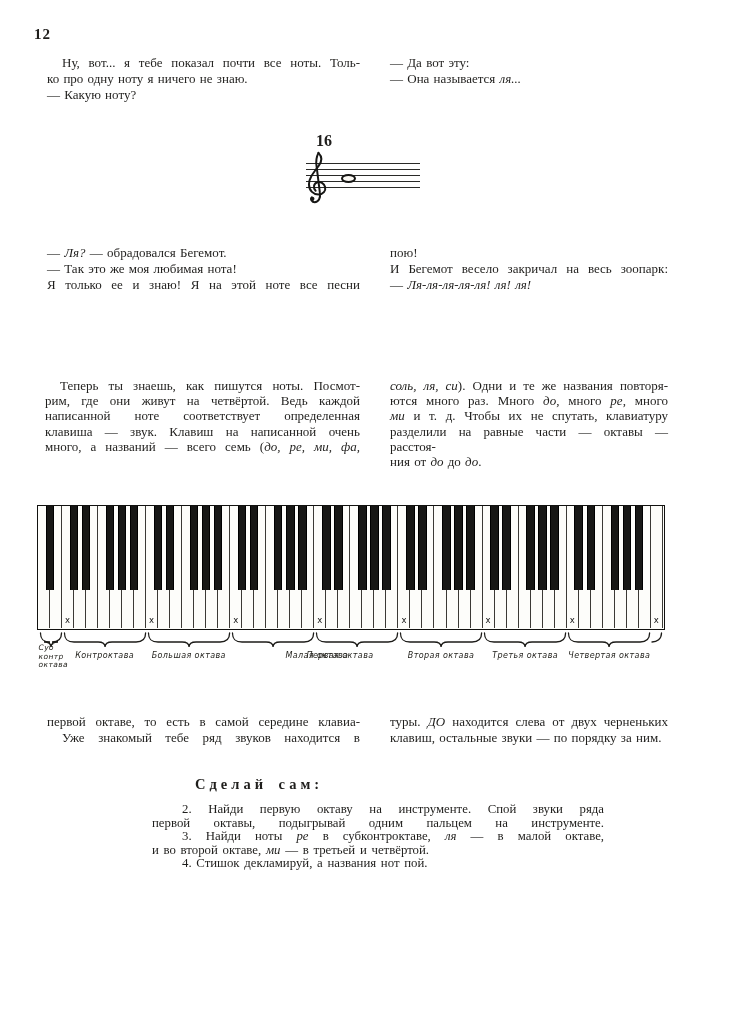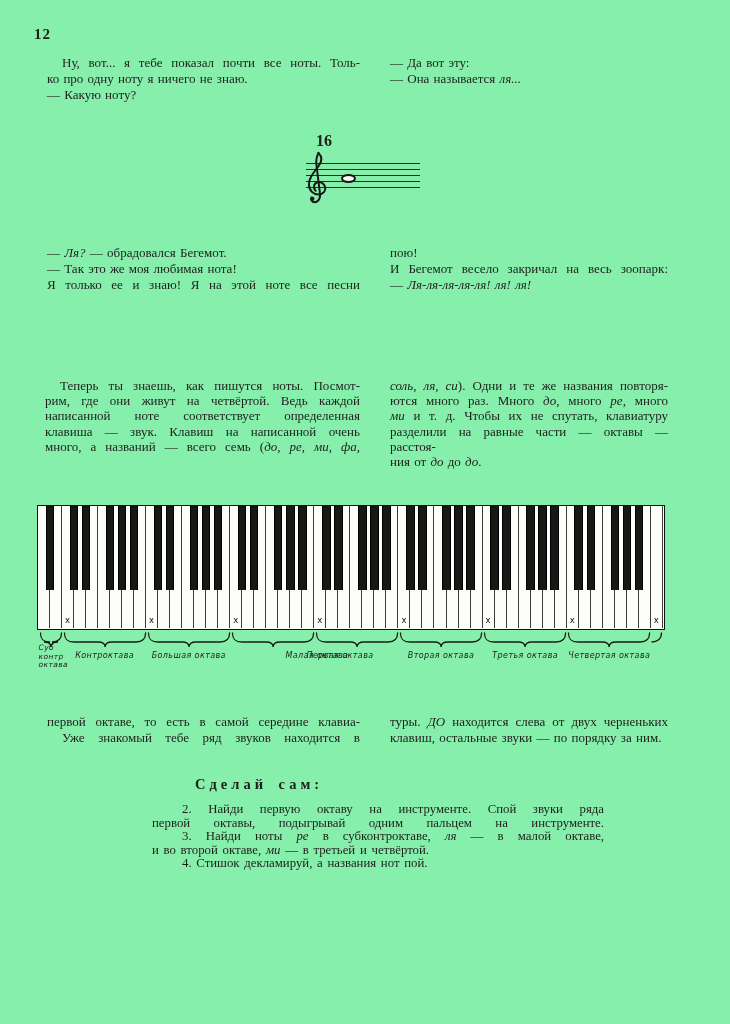--- a/index.html
+++ b/index.html
@@ -1,17 +1,17 @@
 <!DOCTYPE html>
 <html><head>
 <meta charset="utf-8">
 <style>
   html,body{margin:0;padding:0;}
   body{width:730px;height:1024px;background:#e9e7e1;font-family:"Liberation Serif",serif;}
-  .page{position:absolute;left:0;top:0;width:730px;height:1024px;background:#86efac;color:#1f1e1c;overflow:hidden;}
+  .page{position:absolute;left:0;top:0;width:730px;height:1024px;background:#ffffff;color:#1f1e1c;overflow:hidden;}
   .pagenum{position:absolute;left:34px;top:26px;font-size:15px;font-weight:bold;letter-spacing:1px;}
   .tblock{position:absolute;font-size:13px;line-height:16px;word-spacing:1px;}
   .tline{white-space:nowrap;}
   .jl .0{}
   .jl{text-align:justify;text-align-last:justify;white-space:normal;}
   .ind{padding-left:15px;}
   .it{font-style:italic;}
   .d1l{left:47px;top:55px;width:313px;}
   .d1r{left:390px;top:55px;width:278px;}
   .d2l{left:47px;top:245px;width:313px;}

